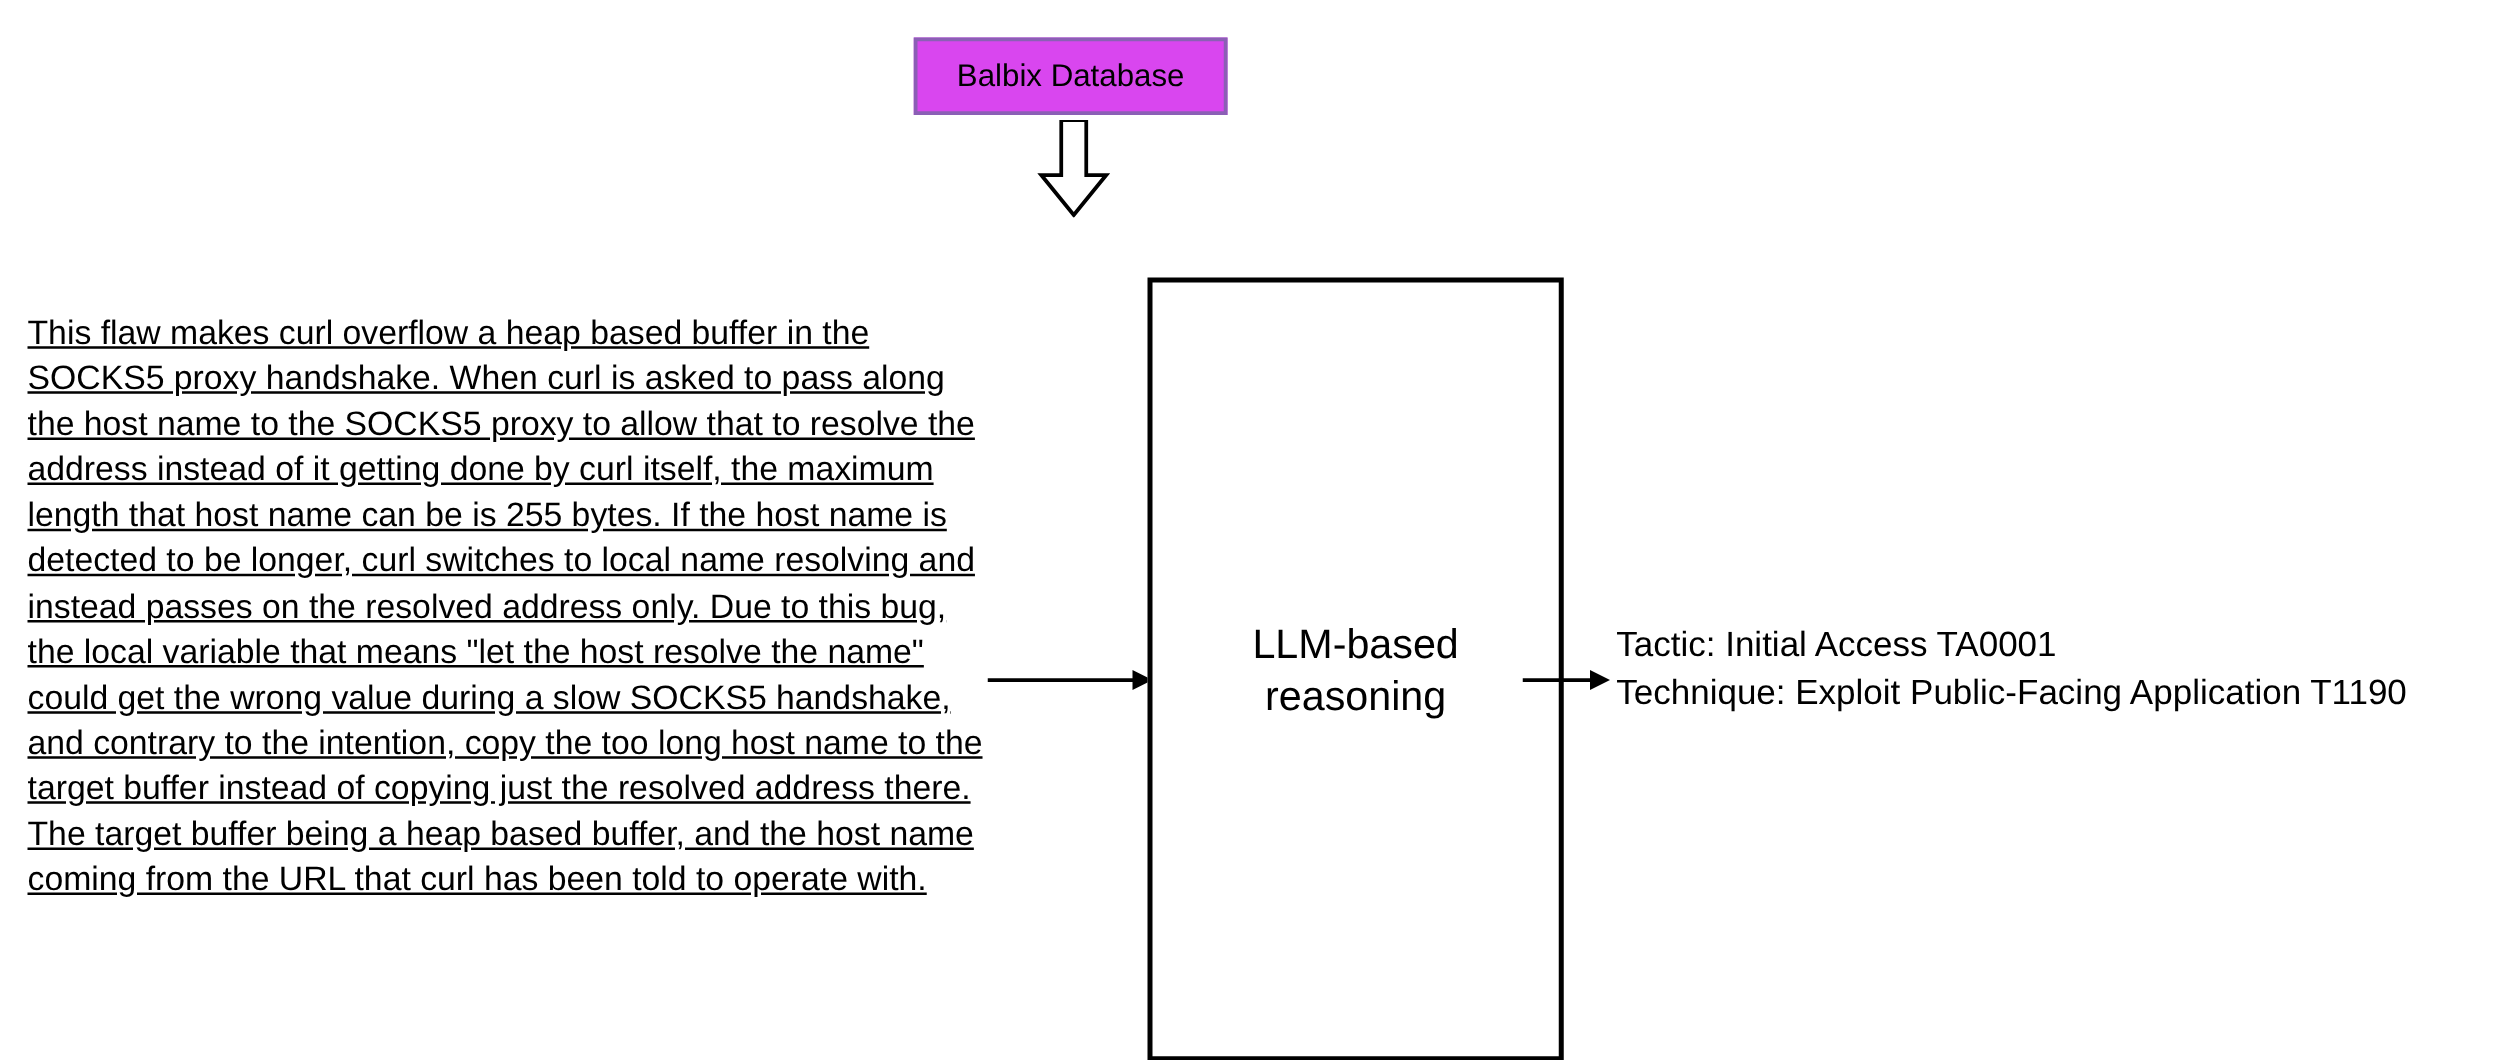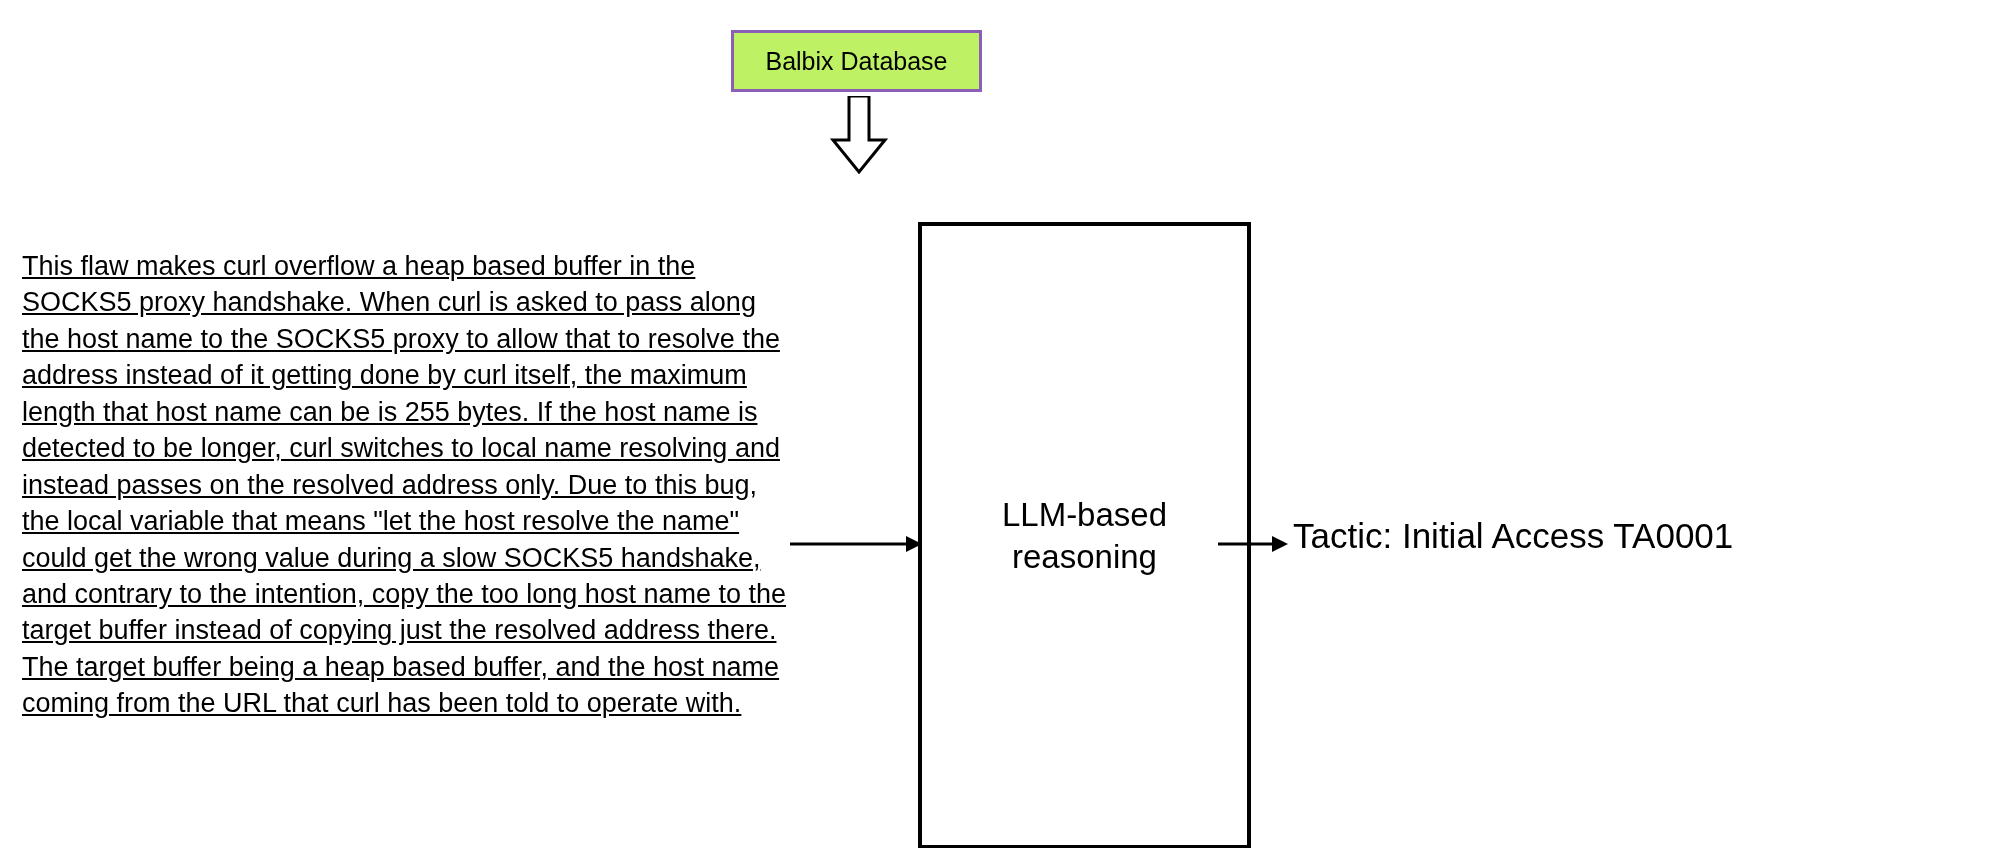--- a/index.html
+++ b/index.html
@@ -14,21 +14,21 @@
     font-family: Arial, Helvetica, sans-serif;
     position: relative;
     color: #000;
   }
   .database-box {
     position: absolute;
     left: 731px;
     top: 30px;
     width: 251px;
     height: 62px;
-    background: #bef264;
+    background: #d946ef;
     border: 3px solid #8b5fb5;
     display: flex;
     align-items: center;
     justify-content: center;
     font-size: 25px;
   }
   .down-arrow {
     position: absolute;
     left: 829px;
     top: 96px;
@@ -88,22 +88,22 @@
     top: 533px;
     width: 70px;
     height: 4px;
   }
   .arrow-out svg {
     display: block;
   }
   .output-text {
     position: absolute;
     left: 1293px;
-    top: 512px;
-    font-size: 35px;
+    top: 497px;
+    font-size: 28px;
     line-height: 1.35;
   }
 </style>
 </head>
 <body>
 
 <div class="database-box">
   <span>Balbix Database</span>
 </div>
 
@@ -130,13 +130,14 @@
 
 <div class="arrow-out">
   <svg width="70" height="22" viewBox="0 -9 70 22">
     <line x1="0" y1="2" x2="56" y2="2" stroke="#000" stroke-width="3"></line>
     <polygon points="70,2 54,-6 54,10" fill="#000"></polygon>
   </svg>
 </div>
 
 <div class="output-text">
   <div>Tactic: Initial Access TA0001</div>
+  <div>Technique: Exploit Public-Facing Application T1190</div>
 </div>
 
 </body></html>

